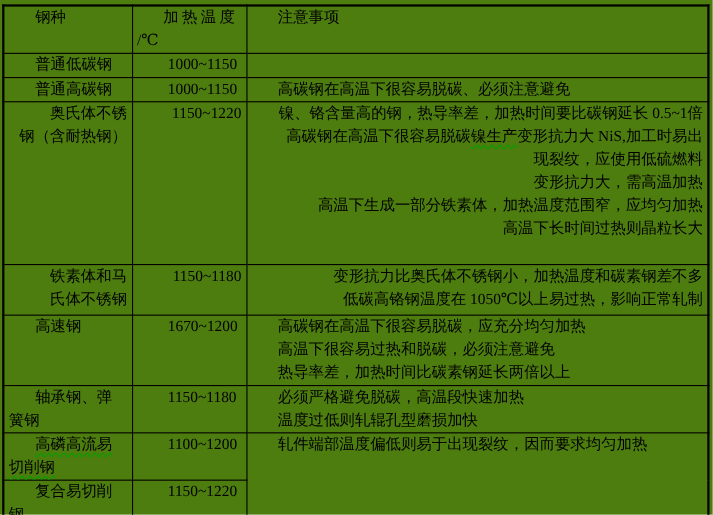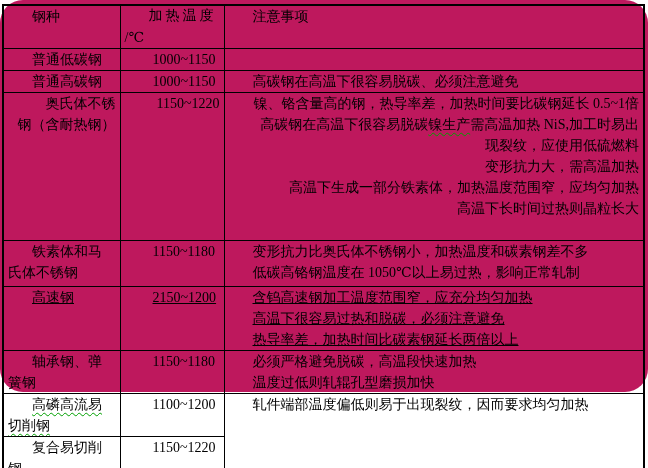--- a/index.html
+++ b/index.html
@@ -8,23 +8,22 @@
     background: #ffffff;
     width: 648px;
     height: 468px;
     overflow: hidden;
     font-family: "Liberation Serif", "DejaVu Serif", serif;
     color: #000000;
   }
   .page {
     position: relative;
     width: 648px;
-    height: 392px;
-    background: #be185d;
-    border-radius: 23px;
+    height: 468px;
+    background: #4d7c0f;
   }
   table.steel-table {
     position: absolute;
     left: 2px;
     top: 4px;
     width: 641px;
     border-collapse: collapse;
     table-layout: fixed;
     border: 2px solid #000000;
     font-size: 14px;
@@ -50,21 +49,20 @@
   .temp-par {
     margin: 0;
     text-indent: 28px;
     white-space: nowrap;
   }
   .hdr-temp-l1 {
     margin: 0;
     text-indent: 24px;
     letter-spacing: 3px;
     white-space: nowrap;
-    font-family: Liberation Mono, monospace;
   }
   .hdr-temp-l2 {
     margin: 0;
     text-indent: 0;
   }
   .sq-green {
     text-decoration: underline;
     text-decoration-style: wavy;
     text-decoration-color: #00a000;
     text-decoration-thickness: 1px;
@@ -73,22 +71,22 @@
   .sq-red {
     text-decoration-style: wavy;
     text-decoration-color: #e00000;
     text-decoration-thickness: 1px;
     text-underline-offset: 3px;
   }
   tr.hdr    td { height: 40px; }
   tr.r-low  td { height: 21px; }
   tr.r-high td { height: 21px; }
   tr.r-aust td { height: 147px; text-align: right; }
-  tr.r-ferr td { height: 45px; }
-  tr.r-hss  td { height: 62px; text-decoration: underline; }
+  tr.r-ferr td { height: 45px; text-align: right; }
+  tr.r-hss  td { height: 62px; }
   tr.r-bear td { height: 42px; }
   tr.r-phos td { height: 41px; margin-top: 16px; }
   tr.r-comp td { height: 41px; }
 </style>
 </head>
 <body>
 
 <div class="page">
   <table class="steel-table">
     <colgroup>
@@ -135,21 +133,21 @@
 
     <tr class="r-aust">
       <td>
         <p class="cell-par">奥氏体不锈钢（含耐热钢）</p>
       </td>
       <td>
         <p class="temp-par">1150~1220</p>
       </td>
       <td>
         <p class="cell-par">镍、铬含量高的钢，热导率差，加热时间要比碳钢延长 0.5~1倍</p>
-        <p class="cell-par"><span>高碳钢在高温下很容易脱碳</span><span class="sq-green">镍生产</span><span>需高温加热 </span><span class="sq-red">NiS</span><span>,加工时易出现裂纹，应使用低硫燃料</span></p>
+        <p class="cell-par"><span>高碳钢在高温下很容易脱碳</span><span class="sq-green">镍生产</span><span>变形抗力大 </span><span class="sq-red">NiS</span><span>,加工时易出现裂纹，应使用低硫燃料</span></p>
         <p class="cell-par">变形抗力大，需高温加热</p>
         <p class="cell-par">高温下生成一部分铁素体，加热温度范围窄，应均匀加热</p>
         <p class="cell-par">高温下长时间过热则晶粒长大</p>
       </td>
     </tr>
 
     <tr class="r-ferr">
       <td>
         <p class="cell-par">铁素体和马氏体不锈钢</p>
       </td>
@@ -160,24 +158,24 @@
         <p class="cell-par">变形抗力比奥氏体不锈钢小，加热温度和碳素钢差不多</p>
         <p class="cell-par">低碳高铬钢温度在 1050℃以上易过热，影响正常轧制</p>
       </td>
     </tr>
 
     <tr class="r-hss">
       <td>
         <p class="cell-par">高速钢</p>
       </td>
       <td>
-        <p class="temp-par">2150~1200</p>
-      </td>
-      <td>
-        <p class="cell-par">含钨高速钢加工温度范围窄，应充分均匀加热</p>
+        <p class="temp-par">1670~1200</p>
+      </td>
+      <td>
+        <p class="cell-par">高碳钢在高温下很容易脱碳，应充分均匀加热</p>
         <p class="cell-par">高温下很容易过热和脱碳，必须注意避免</p>
         <p class="cell-par">热导率差，加热时间比碳素钢延长两倍以上</p>
       </td>
     </tr>
 
     <tr class="r-bear">
       <td>
         <p class="cell-par">轴承钢、弹簧钢</p>
       </td>
       <td>

